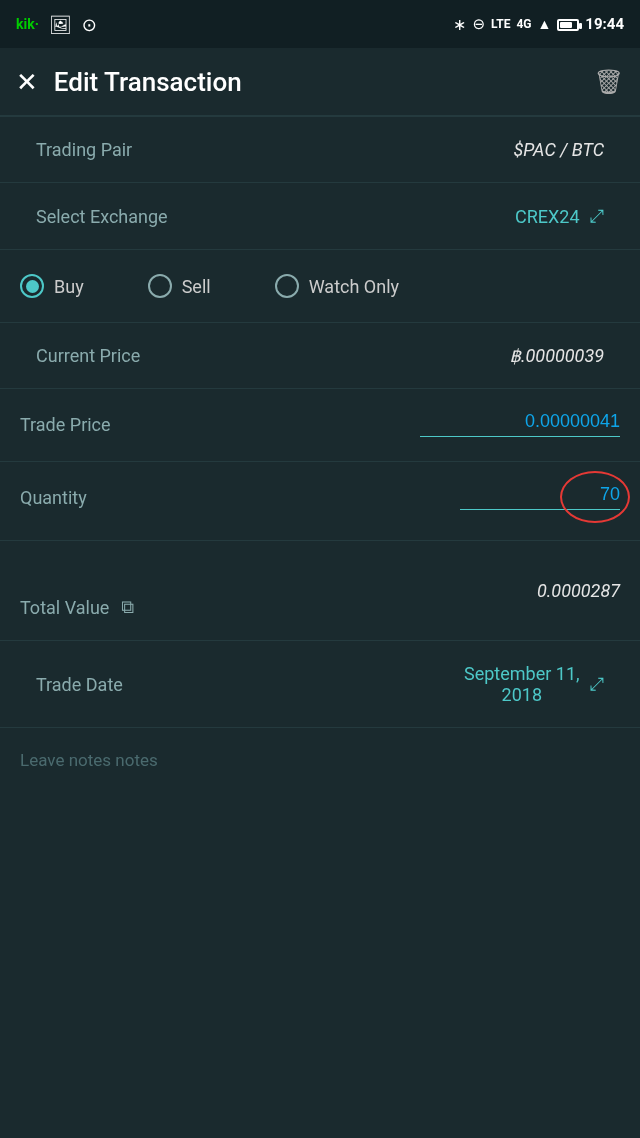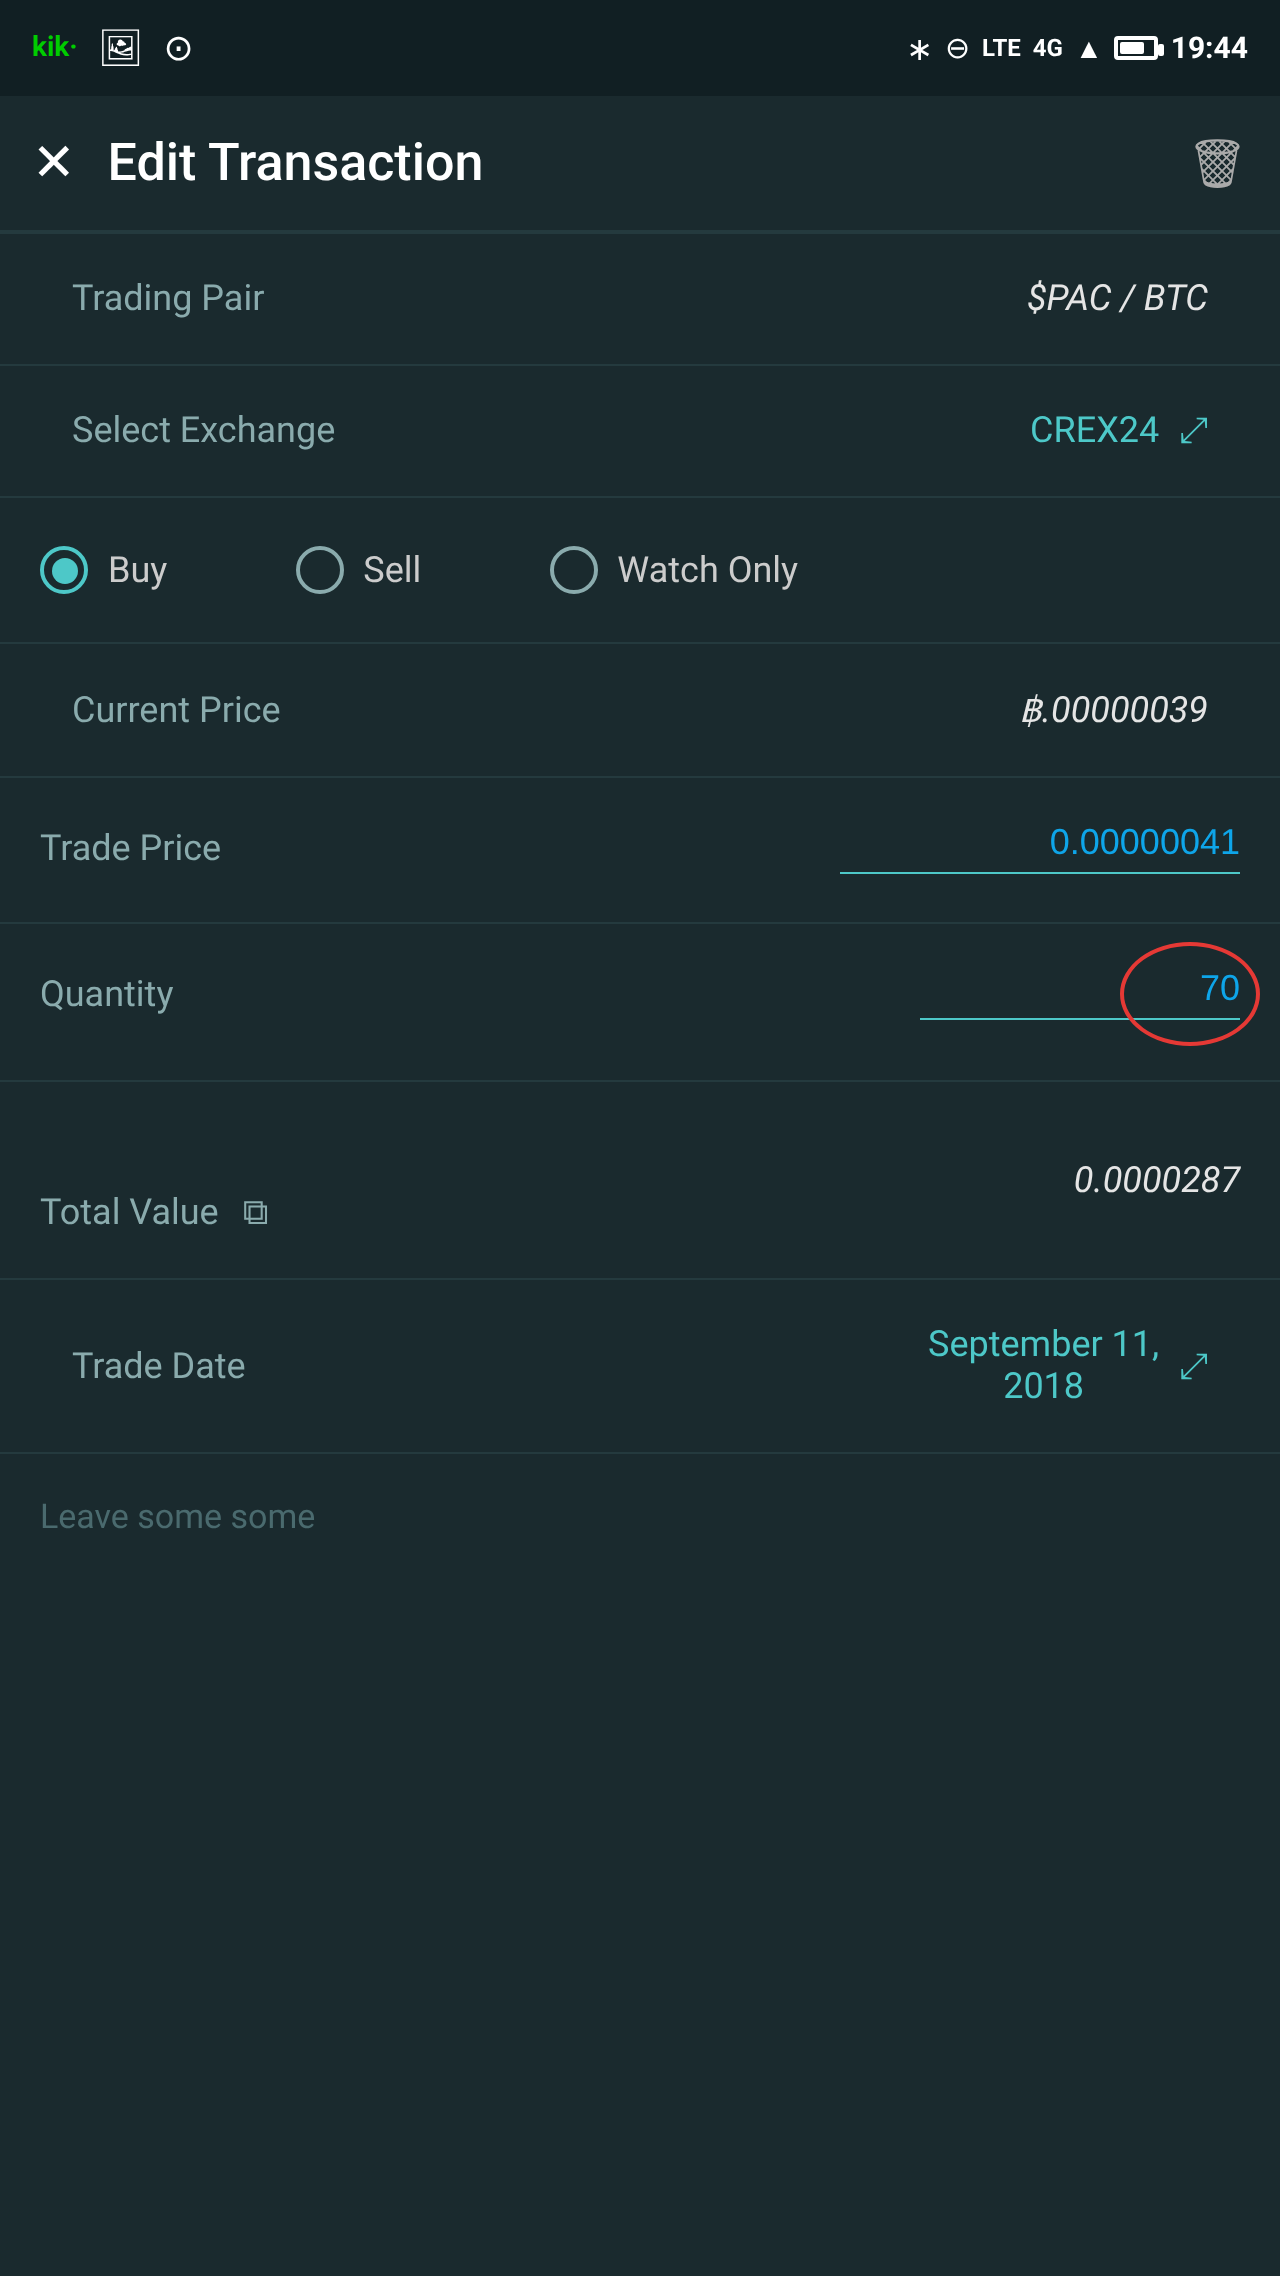--- a/index.html
+++ b/index.html
@@ -412,14 +412,14 @@
       <div>September 11,</div>
       <div>2018</div>
     </div>
     <span class="expand-icon">⤢</span>
   </div>
 </div>
 
 <div class="divider"></div>
 
 <div class="notes-section">
-  <div class="notes-placeholder">Leave some some</div>
+  <div class="notes-placeholder">Leave notes notes</div>
 </div>
 
 </body></html>

